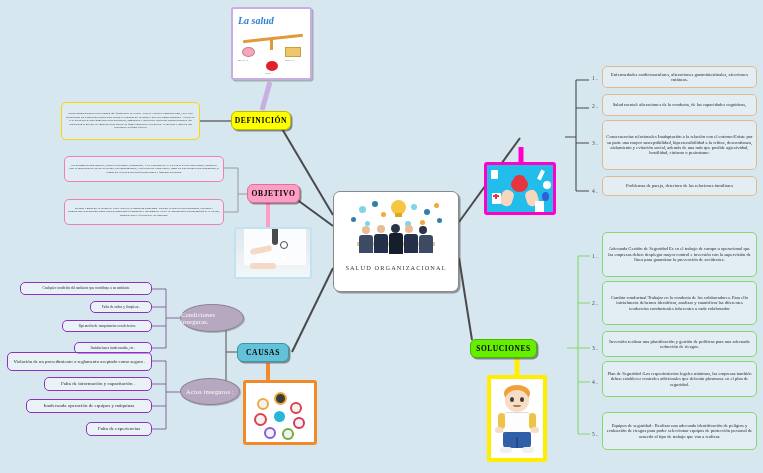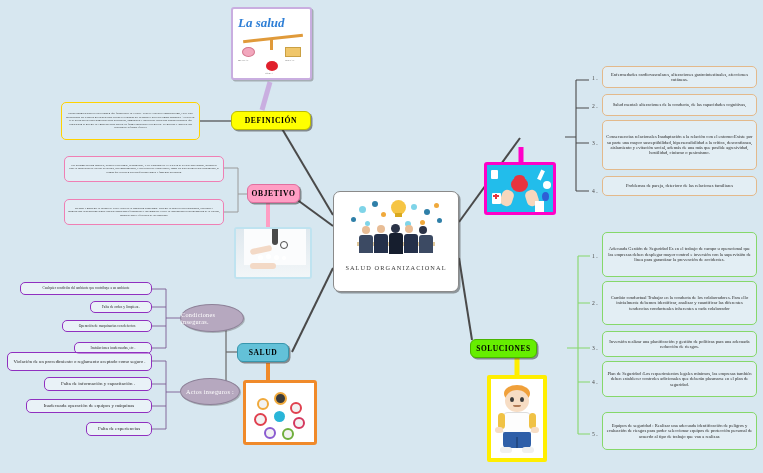--- a/index.html
+++ b/index.html
@@ -167,30 +167,30 @@
 
       <div class="sq" style="left:18px;top:39px;width:14px;height:18px;background:#3c4a63;border-radius:3px 3px 0 0;"></div>
       <div class="sq" style="left:33px;top:38px;width:14px;height:19px;background:#24304a;border-radius:3px 3px 0 0;"></div>
       <div class="sq" style="left:48px;top:37px;width:14px;height:21px;background:#161e2e;border-radius:3px 3px 0 0;"></div>
       <div class="sq" style="left:63px;top:38px;width:14px;height:19px;background:#24304a;border-radius:3px 3px 0 0;"></div>
       <div class="sq" style="left:78px;top:39px;width:14px;height:18px;background:#3c4a63;border-radius:3px 3px 0 0;"></div>
     </div>
     <div id="center-title">SALUD  ORGANIZACIONAL</div>
   </div>
 
-  <div class="pill topic-def" style="left:231px; top:111px; width:80px; height:19px; font-size:7.6px;">
+  <div class="pill topic-def" style="left:231px; top:111px; width:60px; height:19px; font-size:7.6px;">
     <span>DEFINICIÓN</span>
   </div>
 
   <div class="pill topic-obj" style="left:247px; top:184px; width:53px; height:19px; font-size:7.6px;">
     <span>OBJETIVO</span>
   </div>
 
   <div class="pill topic-cau" style="left:237px; top:343px; width:52px; height:19px; font-size:7.6px;">
-    <span>SALUD</span>
+    <span>CAUSAS</span>
   </div>
 
 
   <div class="pill topic-sol" style="left:470px; top:339px; width:67px; height:19px; font-size:7.4px;">
     <span>SOLUCIONES</span>
   </div>
 
   <div class="leaf yellowb" style="left:61px; top:102px; width:139px; height:38px; font-size:2.9px;">
     <span>Salud organizacional es un volumen que forma parte de la serie Teoría y Práctica Organizacional, en el cual proporciona las técnicas necesarias para recoger la opinión del personal o detectar alguna anomalía. A través de él se delinean los procedimientos para desarrollar, administrar e interpretar encuestas organizacionales que capacitarán al gerente de empresas para aplicar en forma apropiada la técnica de la encuesta y analizar sus resultados en forma efectiva</span>
   </div>
@@ -275,21 +275,21 @@
     <span>Plan de Seguridad :Los requerimientos legales mínimos, las empresas también deben establecer controles adicionales que deberán plasmarse en el plan de seguridad.</span>
   </div>
 
   <div class="idx" style="left:592px; top:431px;">5 .</div>
   <div class="leaf green" style="left:602px; top:412px; width:155px; height:38px; font-size:4.6px;">
     <span>Equipos de seguridad : Realizar una adecuada identificación de peligros y evaluación de riesgos para poder seleccionar equipos de protección personal de acuerdo al tipo de trabajo que van a realizar.</span>
   </div>
 
   <div class="frame" id="img-salud">
     <div class="frame-inner">
-      <div style="position:absolute;left:5px;top:6px;font-size:13px;color:#2f7fd6;font-weight:bold;font-style:italic;">La salud</div>
+      <div style="position:absolute;left:5px;top:6px;font-size:10px;color:#2f7fd6;font-weight:bold;font-style:italic;">La salud</div>
 
       <div class="sq" style="left:10px;top:28px;width:60px;height:3px;background:#e09a3a;transform:rotate(-6deg);"></div>
       <div class="sq" style="left:37px;top:29px;width:3px;height:12px;background:#e09a3a;"></div>
 
       <div class="dot" style="left:9px;top:38px;width:13px;height:10px;background:#f2a7bd;border:1px solid #d4788f;"></div>
       <div style="position:absolute;left:5px;top:50px;font-size:2.6px;color:#555;">MENTAL</div>
 
       <div class="sq" style="left:52px;top:38px;width:16px;height:10px;background:#f0c66a;border:1px solid #caa043;"></div>
       <div style="position:absolute;left:52px;top:50px;font-size:2.6px;color:#555;">SOCIAL</div>
 

